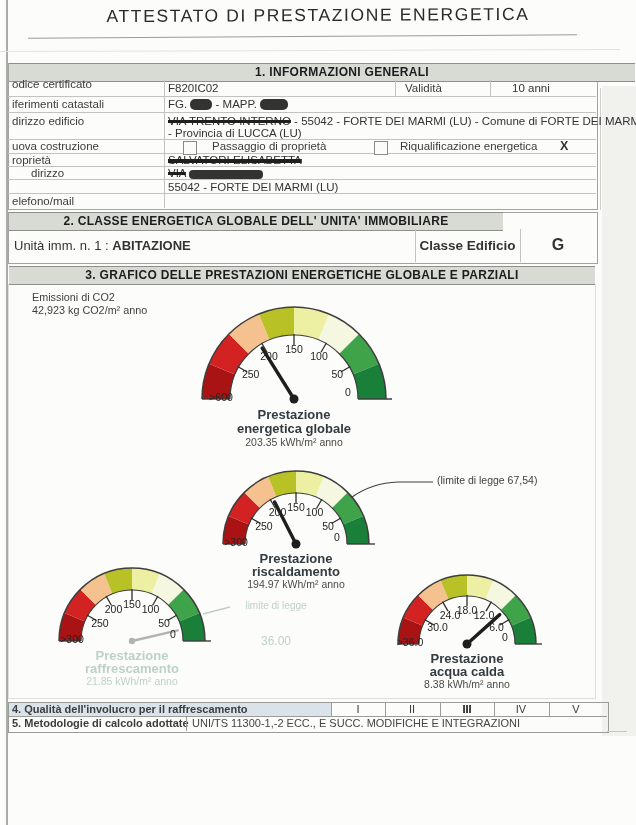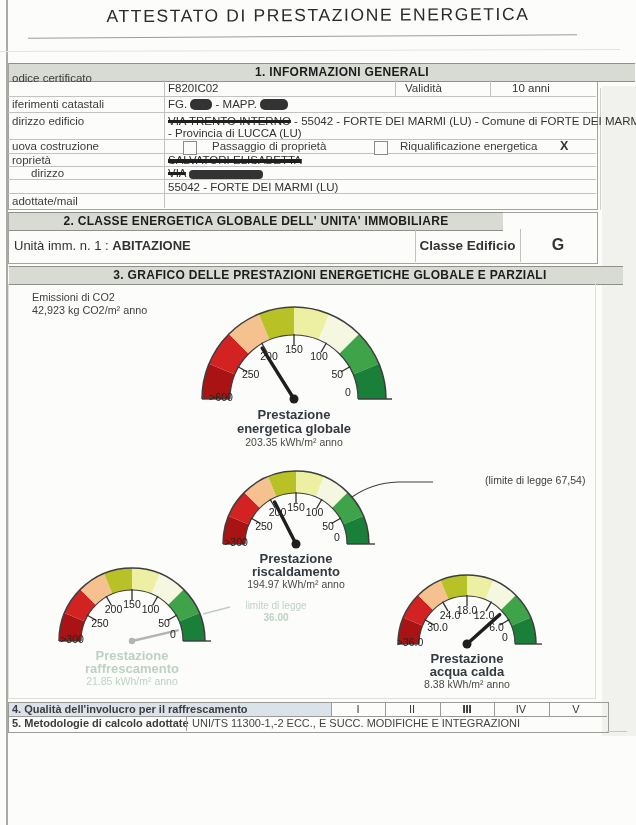--- a/index.html
+++ b/index.html
@@ -49,21 +49,21 @@
   <div class="hline" style="left:8px;top:112px;width:588px;"></div>
   <div class="hline" style="left:8px;top:139px;width:588px;"></div>
   <div class="hline" style="left:8px;top:153px;width:588px;"></div>
   <div class="hline" style="left:8px;top:166px;width:588px;"></div>
   <div class="hline" style="left:8px;top:179px;width:588px;"></div>
   <div class="hline" style="left:8px;top:193px;width:588px;"></div>
   <div class="vline" style="left:164px;top:80px;height:128px;"></div>
   <div class="vline" style="left:395px;top:80px;height:16px;"></div>
   <div class="vline" style="left:490px;top:80px;height:16px;"></div>
 
-  <div class="lbl" style="left:12px;top:72px;">odice certificato</div>
+  <div class="lbl" style="left:12px;top:78px;">odice certificato</div>
   <div class="val" style="left:168px;top:82px;">F820IC02</div>
   <div class="lbl" style="left:405px;top:82px;">Validità</div>
   <div class="val" style="left:512px;top:82px;">10 anni</div>
 
   <div class="lbl" style="left:12px;top:98px;">iferimenti catastali</div>
   <div class="val" style="left:168px;top:98px;">
     <span>FG.</span>
     <span class="blob" style="width:22px;"></span>
     <span>- MAPP.</span>
     <span class="blob" style="width:28px;"></span>
@@ -85,34 +85,34 @@
   <div class="lbl" style="left:12px;top:154px;">roprietà</div>
   <div class="val redact" style="left:168px;top:154px;text-decoration-thickness:4px;">SALVATORI ELISABETTA</div>
 
   <div class="lbl" style="left:12px;top:167px;margin-left:19px;">dirizzo</div>
   <div class="val" style="left:168px;top:167px;">
     <span class="redact">VIA</span>
     <span class="blob" style="width:74px;height:9px;border-radius:4px;"></span>
   </div>
   <div class="val" style="left:168px;top:181px;">55042 - FORTE DEI MARMI (LU)</div>
 
-  <div class="lbl" style="left:12px;top:195px;">adottate/mail</div>
+  <div class="lbl" style="left:12px;top:195px;">elefono/mail</div>
 
   <div class="box" style="left:8px;top:212px;width:588px;height:50px;"></div>
   <div class="hdrbar" style="left:9px;top:212px;width:494px;height:17px;">2. CLASSE ENERGETICA GLOBALE DELL' UNITA' IMMOBILIARE</div>
   <div class="vline" style="left:415px;top:229px;height:33px;"></div>
   <div class="vline" style="left:520px;top:229px;height:33px;"></div>
   <div class="val" style="left:14px;top:238px;font-size:13px;">
     <span>Unità imm. n. 1 :</span>
     <span class="bold">ABITAZIONE</span>
   </div>
   <div class="val bold center" style="left:415px;top:238px;width:105px;font-size:13.5px;">Classe Edificio</div>
   <div class="val bold center" style="left:520px;top:236px;width:76px;font-size:16px;">G</div>
 
-  <div class="hdrbar" style="left:9px;top:266px;width:586px;height:17px;padding-left:28px;">3. GRAFICO DELLE PRESTAZIONI ENERGETICHE GLOBALE E PARZIALI</div>
+  <div class="hdrbar" style="left:9px;top:266px;width:586px;height:17px;">3. GRAFICO DELLE PRESTAZIONI ENERGETICHE GLOBALE E PARZIALI</div>
   <div class="vline" style="left:8px;top:284px;height:414px;background:#dededb;"></div>
   <div class="vline" style="left:595px;top:284px;height:414px;background:#dededb;"></div>
   <div class="hline" style="left:8px;top:698px;width:588px;background:#dededb;"></div>
 
   <div class="annotation" style="left:32px;top:291px;font-size:10.8px;text-align:center;">Emissioni di CO2</div>
   <div class="annotation" style="left:32px;top:304px;font-size:10.8px;">42,923 kg CO2/m² anno</div>
 
   <div id="gauges" class="abs" style="left:0;top:0;width:636px;height:825px;pointer-events:none;">
       <svg width="224" height="114" style="left: 182px; top: 299px;">
         <path d="M20 99.99999999999999 A92 92 0 0 1 27.003083008961625 64.79312422241173 L52.87170991927765 75.50826032863425 A64 64 0 0 0 48 99.99999999999999 Z" fill="#a91313"></path>
@@ -233,23 +233,23 @@
       <div class="gticklbl" style="left: 484px; top: 614.555px;">12.0</div>
       <div class="gticklbl" style="left: 467px; top: 610px;">18.0</div>
       <div class="gticklbl" style="left: 450px; top: 614.555px;">24.0</div>
       <div class="gticklbl" style="left: 437.555px; top: 627px;">30.0</div>
       <div class="gticklbl" style="left: 410px; top: 642px;">&gt;36.0</div>
       <div class="gtitle" style="left: 357px; top: 652px;">Prestazione</div>
       <div class="gtitle" style="left: 357px; top: 665px;">acqua calda</div>
       <div class="gvalue" style="left: 357px; top: 679px;">8.38 kWh/m² anno</div>
     </div>
 
-  <div class="annotation" style="left:437px;top:474px;margin-left:48px;">(limite di legge 67,54)</div>
+  <div class="annotation" style="left:437px;top:474px;">(limite di legge 67,54)</div>
   <div class="annotation faded center" style="left:224px;top:600px;width:104px;font-size:10px;">limite di legge</div>
-  <div class="annotation faded center" style="left:224px;top:612px;width:104px;font-size:10px;font-weight:bold;">36.00</div>
+  <div class="annotation faded center" style="left:224px;top:634px;width:104px;font-size:12px;">36.00</div>
 
   <svg width="636" height="825" style="left:0;top:0;pointer-events:none;">
     <path d="M352 497 Q372 483 398 482 L433 482" fill="none" stroke="#3f3f3f" stroke-width="1.1"></path>
     <path d="M203 614 L230 607" fill="none" stroke="#bccfc5" stroke-width="1.3"></path>
   </svg>
 
   <div class="box" style="left:8px;top:702px;width:599px;height:29px;border-color:#9b9b98;"></div>
   <div class="abs" style="left:9px;top:703px;width:322px;height:13px;background:#dbe3ea;"></div>
   <div class="lbl bold" style="left:12px;top:703px;font-size:11px;">4. Qualità dell'involucro per il raffrescamento</div>
   <div class="vline" style="left:331px;top:702px;height:14px;background:#9b9b98;"></div>

